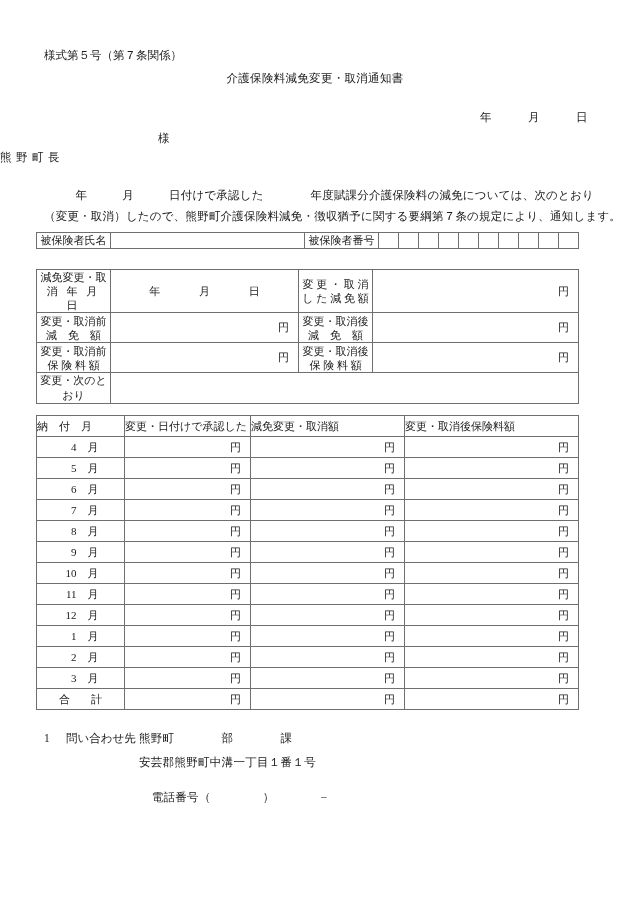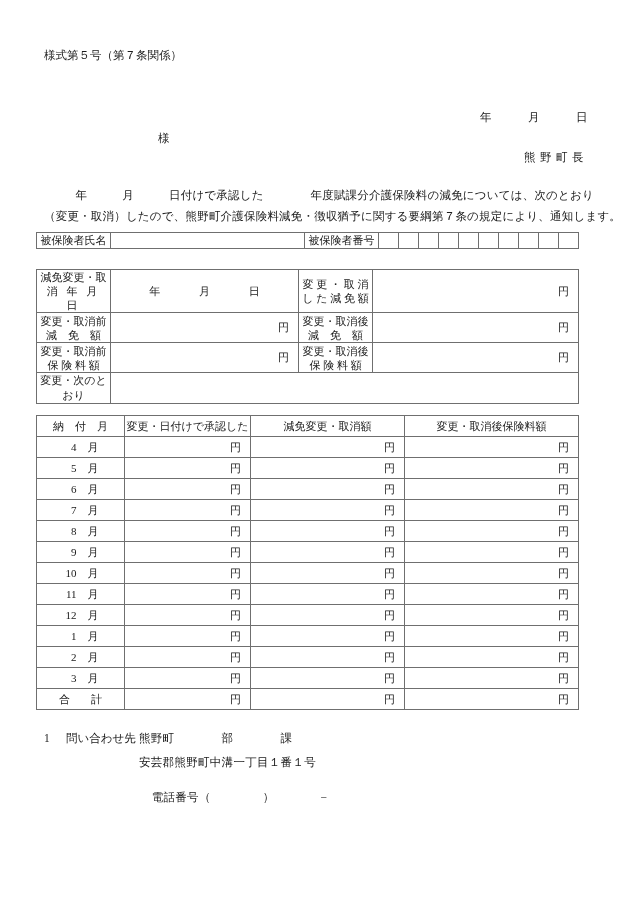--- a/index.html
+++ b/index.html
@@ -44,21 +44,21 @@
     font-size: 11.5px;
     letter-spacing: 0.5px;
   }
   .addressee {
     left: 158px; top: 133px;
     font-size: 11.5px;
   }
   .issuer {
     left: 0; top: 152px;
     width: 588px;
-    text-align: right;
+    text-align: left;
     font-size: 11.5px;
     letter-spacing: 4.5px;
   }
 
   
   .body-l1 {
     left: 52px; top: 190px;
     font-size: 11.5px;
     letter-spacing: 0.2px;
   }
@@ -129,21 +129,20 @@
   }
 
   
   #payment-table {
     left: 36px; top: 415px;
     width: 542px;
   }
   #payment-table td { height: 21px; }
   #payment-table thead td,
   #payment-table tr.head td {
-    text-align: center;
     font-size: 11px;
   }
   .month-cell {
     text-align: center;
     font-size: 11px;
     letter-spacing: 0;
   }
   .month-cell .num { display: inline-block; min-width: 14px; text-align: right; }
   .month-cell .unit { display: inline-block; margin-left: 11px; }
   .total-cell { text-align: center; font-size: 11px; letter-spacing: 5px; padding-left: 5px; }
@@ -163,20 +162,21 @@
   .foot-tel .paren-gap { display: inline-block; width: 52px; }
   .foot-tel .dash-gap  { display: inline-block; width: 46px; }
 </style>
 </head>
 <body>
 
 <div id="page">
 
   <div class="t form-no">様式第５号（第７条関係）</div>
 
+  <div class="t doc-title">介護保険料減免変更・取消通知書</div>
 
   <div class="t date-line">年　　　月　　　日</div>
 
   <div class="t addressee">様</div>
 
   <div class="t issuer">熊野町長</div>
 
   <div class="t body-l1">　　年　　　月　　　日付けで承認した　　　　年度賦課分介護保険料の減免については、次のとおり</div>
   <div class="t body-l2">（変更・取消）したので、熊野町介護保険料減免・徴収猶予に関する要綱第７条の規定により、通知します。</div>
 

